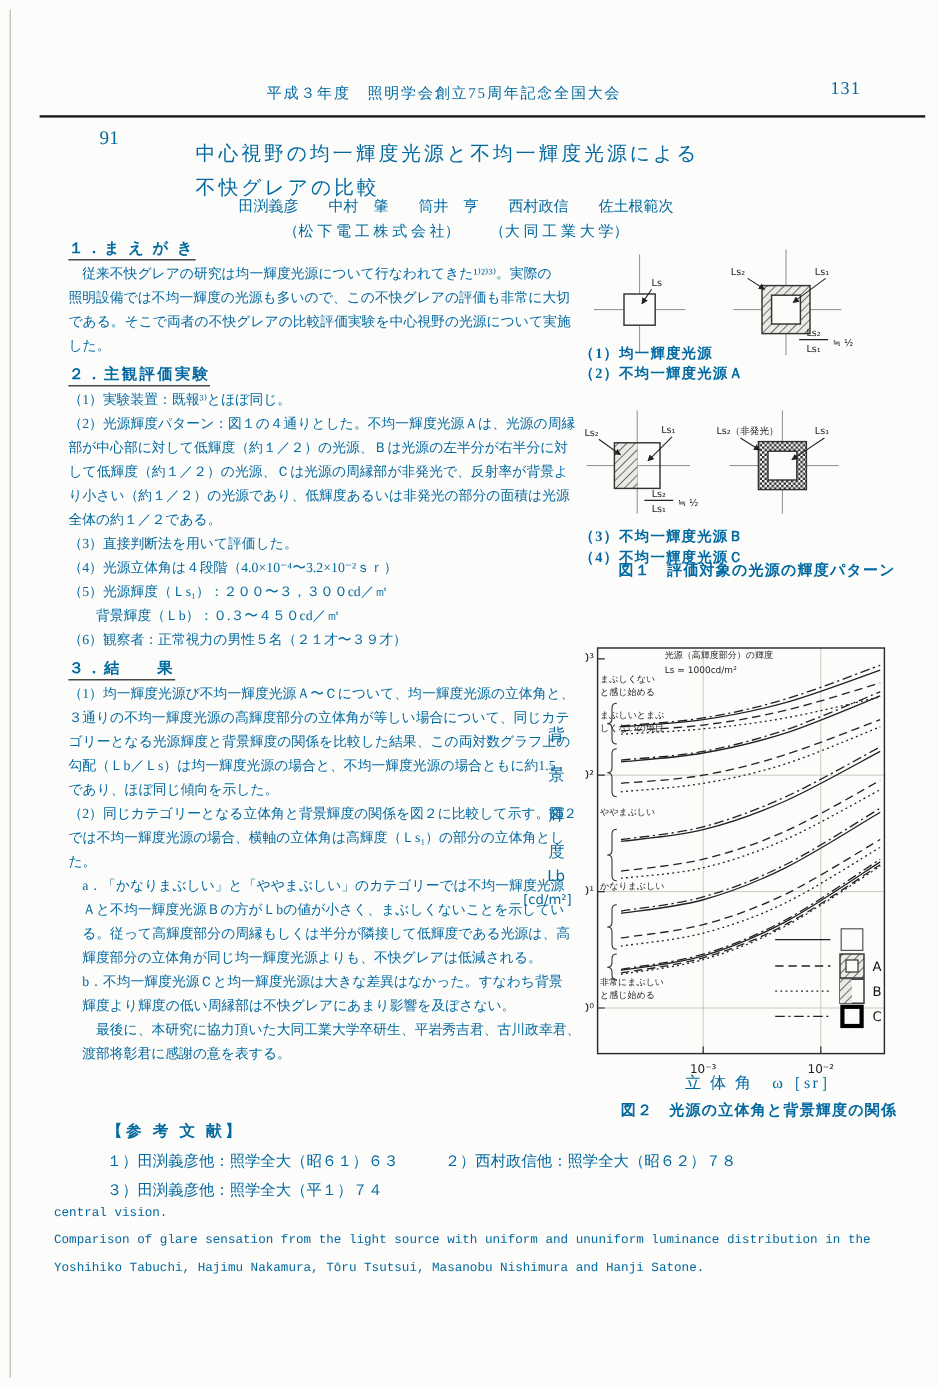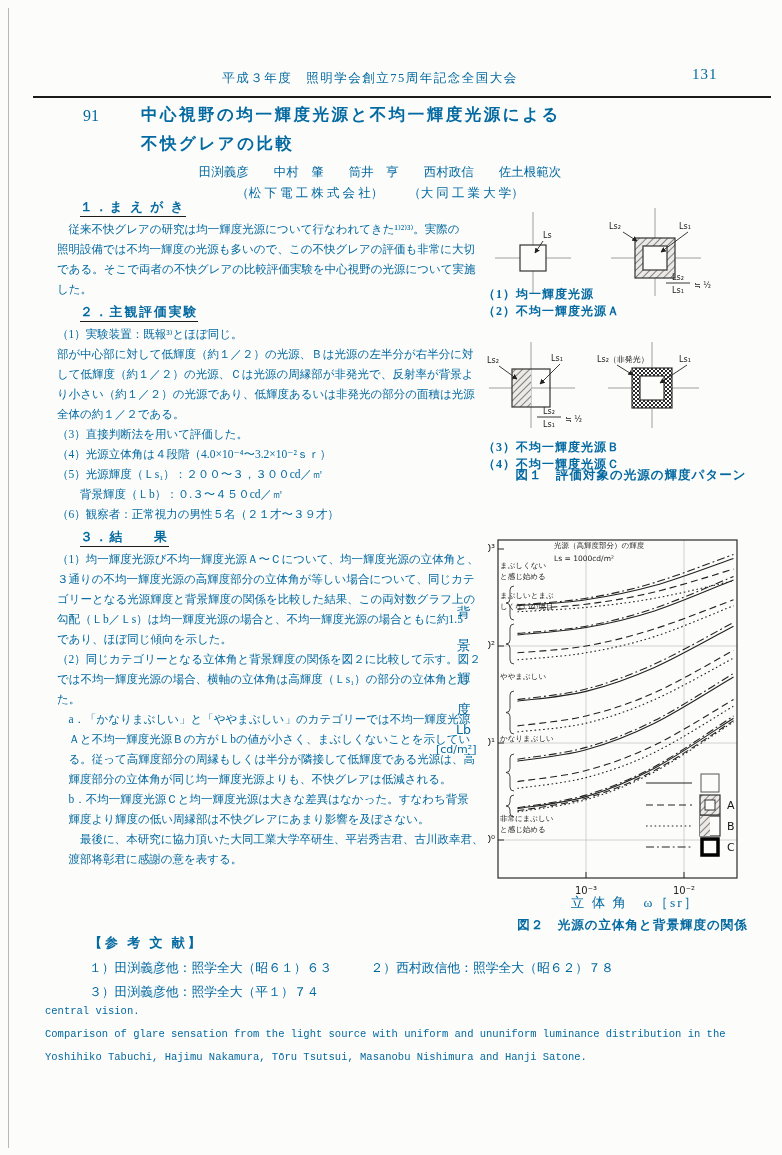--- a/index.html
+++ b/index.html
@@ -4,28 +4,28 @@
 <style>
   html,body{margin:0;padding:0;background:#888;}
   .page{position:relative;width:782px;height:1155px;background:#fcfcfa;color:#0369a1;
         font-family:"Liberation Serif","DejaVu Serif",serif;overflow:hidden;}
   .left-edge{position:absolute;left:8px;top:8px;width:1px;height:1140px;background:#b9b9b4;}
   .conf-header{position:absolute;top:70px;left:120px;width:500px;text-align:center;
                font-size:12.5px;letter-spacing:1.5px;}
   .page-num{position:absolute;top:66px;left:692px;font-size:15px;letter-spacing:1px;}
   .header-rule{position:absolute;top:96px;left:33px;width:738px;height:2px;background:#1b1b1b;}
   .paper-num{position:absolute;top:107px;left:83px;font-size:16px;}
-  .paper-title{position:absolute;left:141px;font-size:16.5px;font-weight:700;letter-spacing:2.5px;}
+  .paper-title{position:absolute;left:163px;font-size:16.5px;font-weight:400;letter-spacing:2.5px;margin-top:13px;}
   .t1{top:104px;} .t2{top:133px;}
   .authors{position:absolute;top:164px;left:140px;width:480px;text-align:center;font-size:12.5px;}
   .affils{position:absolute;top:185px;left:140px;width:480px;text-align:center;font-size:12.5px;}
   .body-col{position:absolute;top:194px;left:57px;width:428px;}
   .sec-heading{font-size:12.8px;font-weight:bold;letter-spacing:2px;border-bottom:1.3px solid #1c1c1c;
                display:inline-block;margin:4px 0 2px 0;line-height:18px;}
-  .sec-heading-wrap{line-height:20px;margin-left:23px;}
+  .sec-heading-wrap{line-height:20px;}
   .body-line{font-size:11.5px;line-height:20px;white-space:nowrap;}
   .fig1{position:absolute;left:483px;top:196px;}
   .fig1 text{font-family:"DejaVu Sans","Liberation Sans",sans-serif;font-size:8px;fill:#222;}
   .fig1 .sq{stroke:#333;stroke-width:1.2;}
   .fig1 .cross{stroke:#888;stroke-width:0.8;}
   .fig1 .arrow{stroke:#222;stroke-width:0.9;}
   .fig1-caprow{position:absolute;left:483px;width:296px;display:flex;justify-content:space-around;
                font-size:12px;font-weight:600;letter-spacing:1px;}
   .r1{top:286px;flex-direction:column;} .r2{top:439px;flex-direction:column;}
   .fig1-caption{position:absolute;top:467px;left:483px;width:296px;text-align:center;
@@ -62,20 +62,21 @@
   <div class="affils">（松 下 電 工 株 式 会 社）　　（大 同 工 業 大 学）</div>
 
   <div class="body-col">
       <div class="sec-heading-wrap"><span class="sec-heading">１．ま え が き</span></div>
       <div class="body-line">　従来不快グレアの研究は均一輝度光源について行なわれてきた¹⁾²⁾³⁾。実際の</div>
       <div class="body-line">照明設備では不均一輝度の光源も多いので、この不快グレアの評価も非常に大切</div>
       <div class="body-line">である。そこで両者の不快グレアの比較評価実験を中心視野の光源について実施</div>
       <div class="body-line">した。</div>
       <div class="sec-heading-wrap"><span class="sec-heading">２．主観評価実験</span></div>
       <div class="body-line">（1）実験装置：既報³⁾とほぼ同じ。</div>
+      <div class="body-line">（2）光源輝度パターン：図１の４通りとした。不均一輝度光源Ａは、光源の周縁</div>
       <div class="body-line">部が中心部に対して低輝度（約１／２）の光源、Ｂは光源の左半分が右半分に対</div>
       <div class="body-line">して低輝度（約１／２）の光源、Ｃは光源の周縁部が非発光で、反射率が背景よ</div>
       <div class="body-line">り小さい（約１／２）の光源であり、低輝度あるいは非発光の部分の面積は光源</div>
       <div class="body-line">全体の約１／２である。</div>
       <div class="body-line">（3）直接判断法を用いて評価した。</div>
       <div class="body-line">（4）光源立体角は４段階（4.0×10⁻⁴〜3.2×10⁻²ｓｒ）</div>
       <div class="body-line">（5）光源輝度（Ｌs₁）：２００〜３，３００cd／㎡</div>
       <div class="body-line">　　背景輝度（Ｌb）：０.３〜４５０cd／㎡</div>
       <div class="body-line">（6）観察者：正常視力の男性５名（２１才〜３９才）</div>
       <div class="sec-heading-wrap"><span class="sec-heading">３．結　　果</span></div>

